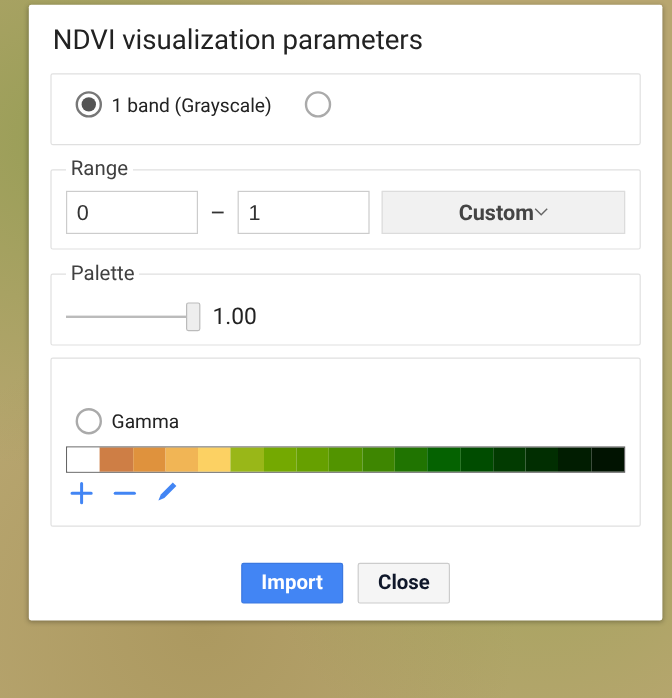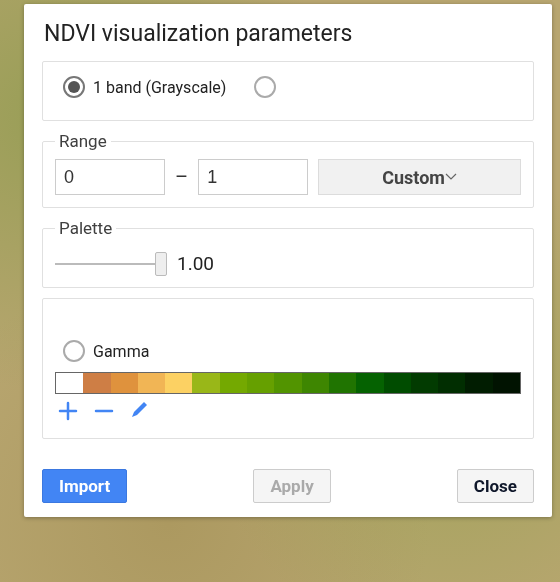--- a/index.html
+++ b/index.html
@@ -134,21 +134,21 @@
   }
   .palette-strip div { flex:1; }
   .palette-tools {
     display:flex; gap:14px;
     color:#4285f4;
     font-size:24px;
     margin-left:2px;
   }
   .palette-tools span { cursor:pointer; line-height:1; }
   .footer {
-    display:flex; justify-content:space-between; gap:28px;
+    display:flex; justify-content:center; gap:12px;
     margin-top:30px;
   }
   .btn {
     height:34px;
     padding:0 16px;
     font-size:17px; font-weight:700;
     border-radius:2px;
     border:1px solid #ccc;
     background:#f5f5f5;
     color:#0f172a;
@@ -251,20 +251,17 @@
             <path d="M3 17l2-5L15 2l3 3L8 15l-5 2z" fill="#4285f4"></path>
           </svg>
       </span>
     </div>
   </fieldset>
 
   <div class="footer">
     <div class="btn primary">
         <span>Import</span>
       </div>
-    <div class="btn disabled">
-        <span>Apply</span>
-      </div>
     <div class="btn">
         <span>Close</span>
       </div>
   </div>
 </div>
 
 </body></html>

